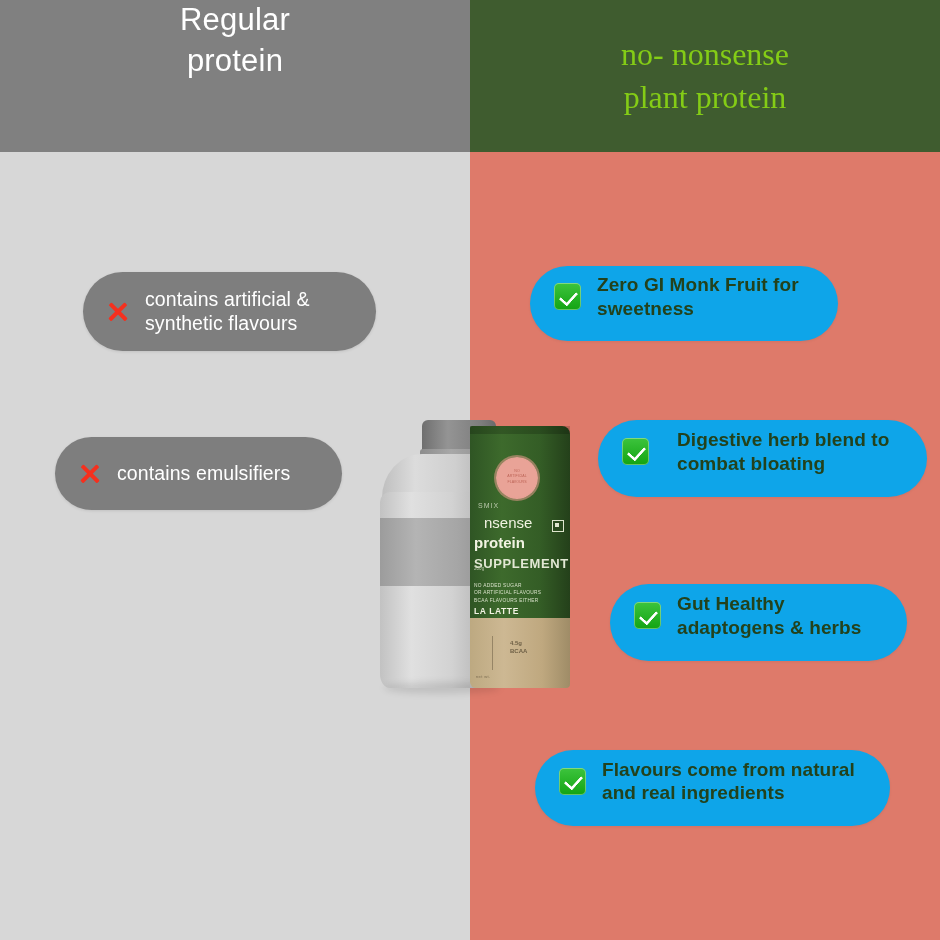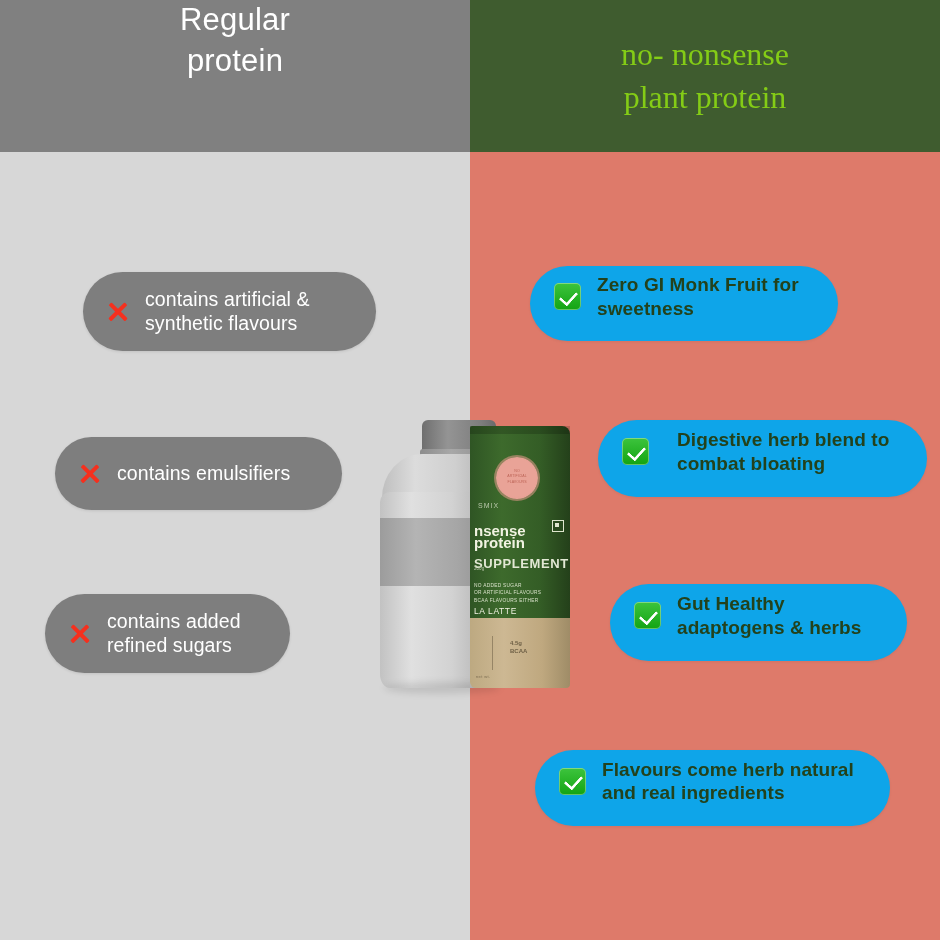--- a/index.html
+++ b/index.html
@@ -245,25 +245,24 @@
   .pouch-brand {
     position: absolute;
     left: 8px; top: 76px;
     color: #cfd8c0;
     font-size: 7px;
     letter-spacing: 1px;
     opacity: 0.85;
   }
   .pouch-name1 {
     position: absolute;
-    left: 4px; top: 88px;
+    left: 14px; top: 88px;
     color: #f1f3e2;
     font-size: 15px;
-    font-weight: 700;
-    margin-top: 8px;
+    font-weight: 400;
   }
   .pouch-name2 {
     position: absolute;
     left: 4px; top: 108px;
     color: #f1f3e2;
     font-size: 15px;
     font-weight: 700;
   }
   .pouch-mark {
     position: absolute;
@@ -301,21 +300,21 @@
     font-size: 4.8px;
     line-height: 1.55;
     letter-spacing: 0.3px;
     white-space: pre-line;
   }
   .pouch-flavour {
     position: absolute;
     left: 4px; top: 180px;
     color: #f1f3e2;
     font-size: 8.5px;
-    font-weight: 400;
+    font-weight: 700;
     letter-spacing: 0.6px;
   }
   .pouch-bcaa {
     position: absolute;
     left: 40px; top: 214px;
     color: #6d5f45;
     font-size: 6px;
     font-weight: 700;
     line-height: 1.3;
     white-space: pre-line;
@@ -355,25 +354,20 @@
     <span class="x-icon"></span>
     <span class="pill-text">contains artificial &amp;
 synthetic flavours</span>
   </div>
 
   <div class="pill pill-left" style="left:55px; top:417px; width:287px; height:73px;margin-top:20px;">
     <span class="x-icon"></span>
     <span class="pill-text">contains emulsifiers</span>
   </div>
 
-  <div class="pill pill-left" style="left:45px; top:594px; width:245px; height:79px;">
-    <span class="x-icon"></span>
-    <span class="pill-text">contains added
-refined sugars</span>
-  </div>
 
 
   <div class="product">
     <div class="tub">
       <div class="tub-cap"></div>
       <div class="tub-cap-lip"></div>
       <div class="tub-shoulder"></div>
       <div class="tub-body"></div>
       <div class="tub-label"></div>
       <div class="tub-shadow"></div>
@@ -420,17 +414,17 @@
   </div>
 
   <div class="pill pill-right" style="left:610px; top:584px; width:297px; height:77px;">
     <span class="check-icon"></span>
     <span class="pill-text">Gut Healthy
 adaptogens &amp; herbs</span>
   </div>
 
   <div class="pill pill-right" style="left:535px; top:750px; width:355px; height:76px;">
     <span class="check-icon"></span>
-    <span class="pill-text">Flavours come herb natural
+    <span class="pill-text">Flavours come from natural
 and real ingredients</span>
   </div>
 
 </div>
 
 </body></html>

